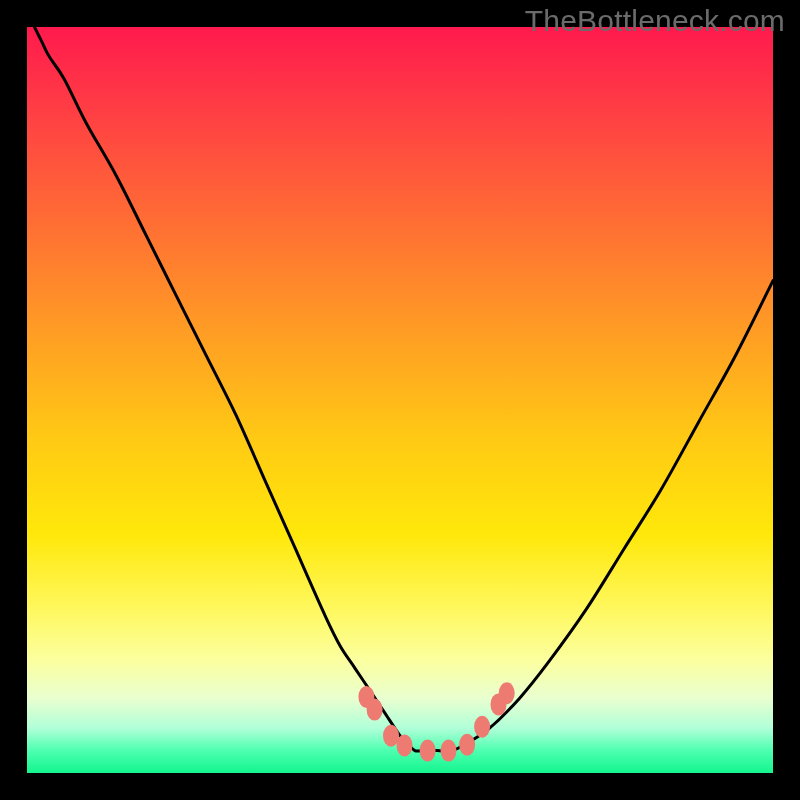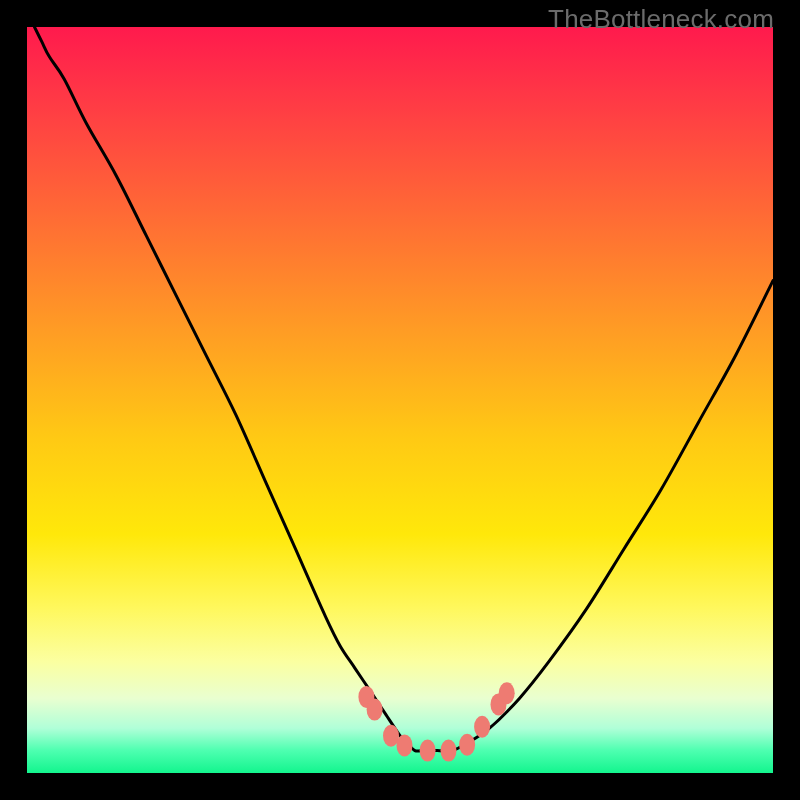--- a/index.html
+++ b/index.html
@@ -39,23 +39,23 @@
       #fbffa0 85%,
       #e9ffd0 90%,
       #b0ffd8 94%,
       #4dffb0 97%,
       #13f58e 100%
     );
   }
   .watermark {
     position: absolute;
     top: 4px;
-    right: 26px;
+    right: 15px;
     color: #6b6b6b;
-    font-size: 26px;
+    font-size: 30px;
     font-weight: 500;
     letter-spacing: 0.2px;
     z-index: 5;
     user-select: none;
   }
   svg.curve {
     position: absolute;
     inset: 0;
     z-index: 3;
   }

